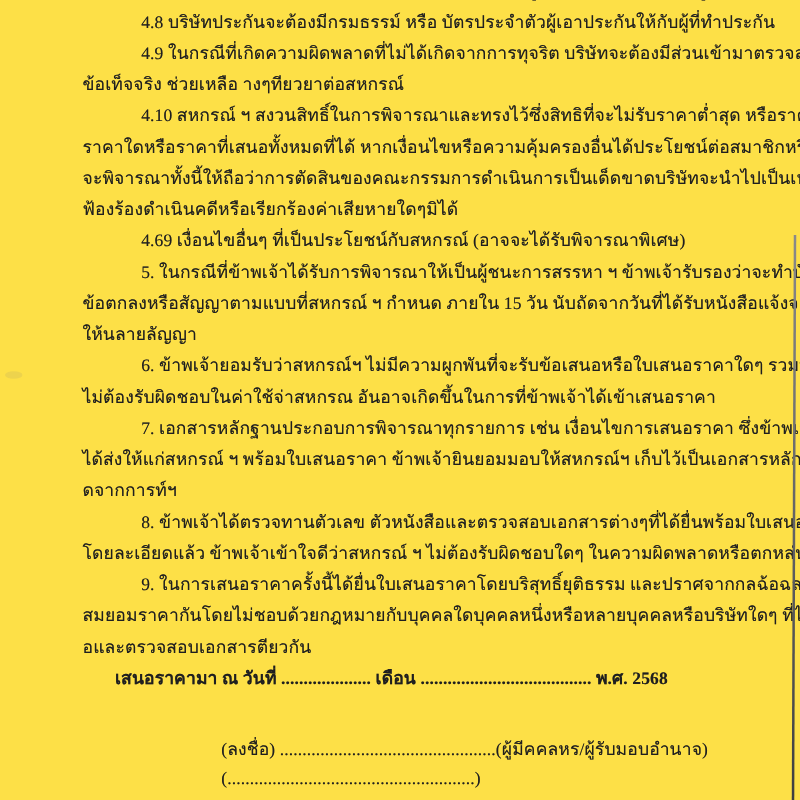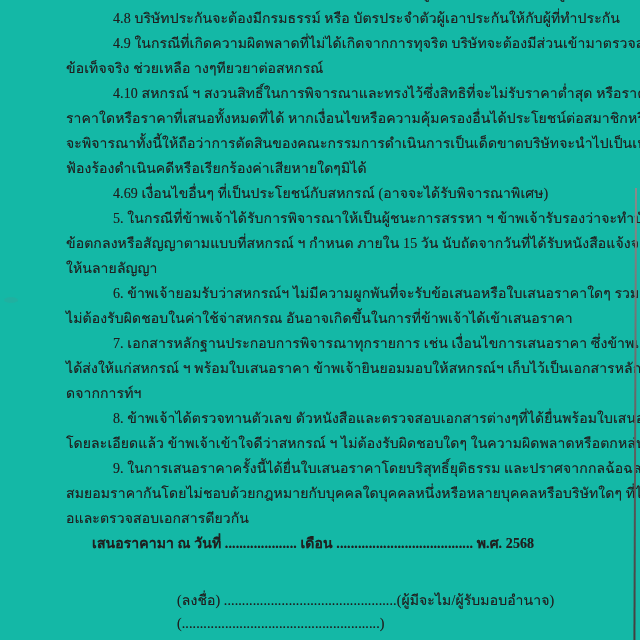--- a/index.html
+++ b/index.html
@@ -2,21 +2,21 @@
 <html><head>
 <meta charset="utf-8">
 <style>
   html,body{margin:0;padding:0;}
   body{
     width:640px;height:640px;overflow:hidden;position:relative;
     background:#ffffff;
     font-family:"Liberation Serif","DejaVu Serif",serif;
   }
   .page{
-    position:absolute;inset:0;background:#14b8a6;
+    position:absolute;inset:0;background:#fde047;
     padding-left:66px;padding-right:50px;
     overflow:hidden;
   }
   .textcol{margin-top:-19px;}
   .line{
     display:block;height:25px;line-height:25px;
     font-size:14px;color:#1f1f1f;white-space:nowrap;
     letter-spacing:0.1px;
     text-shadow:0 0 0.4px rgba(40,40,40,0.55);
   }
@@ -57,20 +57,20 @@
     <div class="line">ได้ส่งให้แก่สหกรณ์ ฯ พร้อมใบเสนอราคา ข้าพเจ้ายินยอมมอบให้สหกรณ์ฯ เก็บไว้เป็นเอกสารหลักฐาน</div>
     <div class="line">ดจากการท์ฯ</div>
     <div class="line ind">8. ข้าพเจ้าได้ตรวจทานตัวเลข ตัวหนังสือและตรวจสอบเอกสารต่างๆที่ได้ยื่นพร้อมใบเสนอราคานี้</div>
     <div class="line">โดยละเอียดแล้ว ข้าพเจ้าเข้าใจดีว่าสหกรณ์ ฯ ไม่ต้องรับผิดชอบใดๆ ในความผิดพลาดหรือตกหล่น</div>
     <div class="line ind">9. ในการเสนอราคาครั้งนี้ได้ยื่นใบเสนอราคาโดยบริสุทธิ์ยุติธรรม และปราศจากกลฉ้อฉล หรือการ</div>
     <div class="line">สมยอมราคากันโดยไม่ชอบด้วยกฎหมายกับบุคคลใดบุคคลหนึ่งหรือหลายบุคคลหรือบริษัทใดๆ ที่ได้ยื่น</div>
     <div class="line">อและตรวจสอบเอกสารตียวกัน</div>
     <div class="line date-line">เสนอราคามา ณ วันที่ .................... เดือน ...................................... พ.ศ. 2568</div>
 
     <div class="sigblock">
-      <div class="line sig">(ลงชื่อ) ................................................(ผู้มีจะไม/ผู้รับมอบอำนาจ)</div>
+      <div class="line sig">(ลงชื่อ) ................................................(ผู้มีคคลหร/ผู้รับมอบอำนาจ)</div>
       <div class="line sig">(.......................................................)</div>
     </div>
   </div>
 
   <div class="scan-edge"></div>
   <div class="smudge"></div>
 </div>
 
 </body></html>

